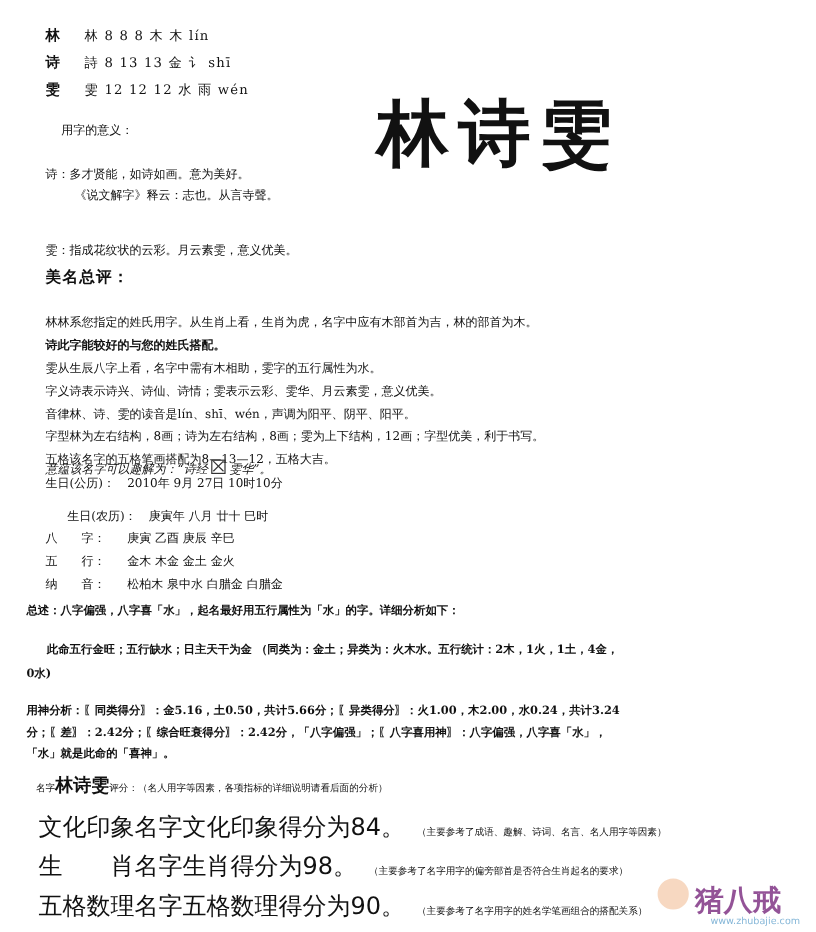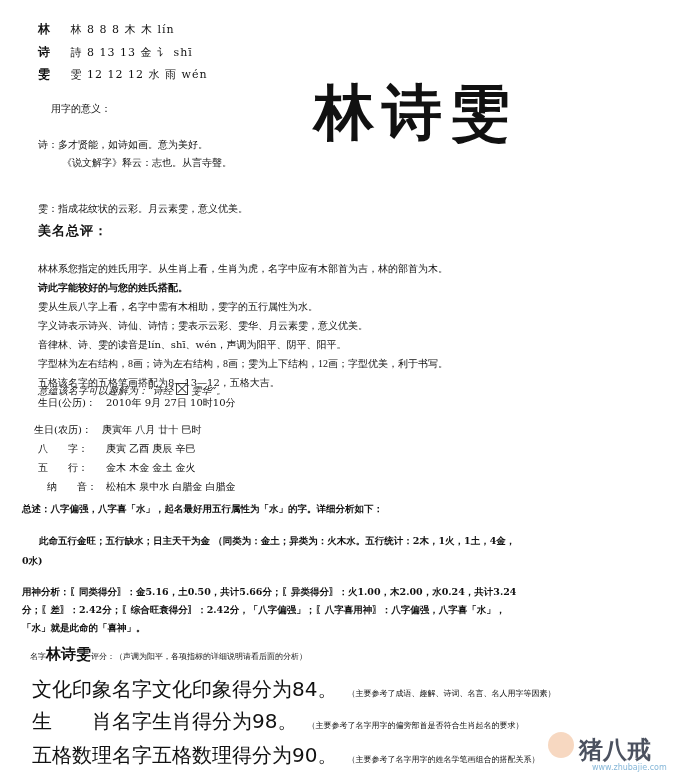--- a/index.html
+++ b/index.html
@@ -12,21 +12,21 @@
   .char-row { font-size: 11px; letter-spacing: 1px; }
   .char-row .big { font-weight: bold; display: inline-block; width: 28px; font-size: 12px; }
   .hero { font-size: 60px; font-weight: bold; letter-spacing: 8px; line-height: 1; font-family: "DejaVu Serif", serif; }
   .t10 { font-size: 10px; }
   .t9 { font-size: 9.5px; font-weight: bold; }
   .section-h { font-size: 13px; font-weight: bold; letter-spacing: 1px; }
   .bz-label { display: inline-block; width: 68px; }
   .score-row { font-size: 20px; font-family: "DejaVu Sans", sans-serif; }
   .score-note { font-size: 8px; margin-left: 10px; }
   .inline-name { font-size: 15px; font-weight: bold; }
-  .watermark { color: #0f172a; font-size: 24px; font-weight: bold; opacity: 0.75; }
+  .watermark { color: #701a75; font-size: 24px; font-weight: bold; opacity: 0.75; }
   .watermark-url { color: #86b7d8; font-size: 8px; font-family: "DejaVu Sans", sans-serif; }
   .pig { width: 26px; height: 26px; border-radius: 50%; background: #f4c8a6; opacity: .7; display:inline-block; }
   .boxglyph { display:inline-block; width:10px; height:10px; border:1px solid #333; position:relative; vertical-align:-1px; margin:0 3px; }
   .boxglyph:before, .boxglyph:after { content:""; position:absolute; left:-1px; top:4px; width:12px; height:1px; background:#333; }
   .boxglyph:before { transform: rotate(45deg); }
   .boxglyph:after { transform: rotate(-45deg); }
 </style>
 </head>
 <body>
 
@@ -61,41 +61,41 @@
 <div class="abs t10" style="left:38px; top:138px;">诗：多才贤能，如诗如画。意为美好。</div>
 <div class="abs t10" style="left:62px; top:156px;">《说文解字》释云：志也。从言寺聲。</div>
 <div class="abs t10" style="left:38px; top:189px;margin-top:13px;">雯：指成花纹状的云彩。月云素雯，意义优美。</div>
 
 <div class="abs section-h" style="left:38px; top:222px;">美名总评：</div>
 <div class="abs t10" style="left:38px; top:262px;">林林系您指定的姓氏用字。从生肖上看，生肖为虎，名字中应有木部首为吉，林的部首为木。</div>
 <div class="abs t10" style="left:38px; top:281px;font-weight:bold;">诗此字能较好的与您的姓氏搭配。</div>
 <div class="abs t10" style="left:38px; top:300px;">雯从生辰八字上看，名字中需有木相助，雯字的五行属性为水。</div>
 <div class="abs t10" style="left:38px; top:319px;">字义诗表示诗兴、诗仙、诗情；雯表示云彩、雯华、月云素雯，意义优美。</div>
 <div class="abs t10" style="left:38px; top:338px;">音律林、诗、雯的读音是lín、shī、wén，声调为阳平、阴平、阳平。</div>
-<div class="abs t10" style="left:38px; top:357px;font-family:Liberation Serif, serif;">字型林为左右结构，8画；诗为左右结构，8画；雯为上下结构，12画；字型优美，利于书写。</div>
+<div class="abs t10" style="left:38px; top:357px;">字型林为左右结构，8画；诗为左右结构，8画；雯为上下结构，12画；字型优美，利于书写。</div>
 <div class="abs t10" style="left:38px; top:376px;">五格该名字的五格笔画搭配为8—13—12，五格大吉。</div>
 <div class="abs t10" style="left:38px; top:383px;font-style:italic;">
   <span>意蕴该名字可以趣解为：“诗经</span><span class="boxglyph"></span><span>雯华”。</span>
 </div>
 
 <div class="abs t10" style="left:38px; top:396px;"><span class="bz-label">生日(公历)：</span><span>2010年  9月  27日  10时10分</span></div>
-<div class="abs t10" style="left:34px; top:423px;"><span class="bz-label">生日(农历)：</span><span>庚寅年  八月  廿十  巳时</span></div>
+<div class="abs t10" style="left:56px; top:423px;"><span class="bz-label">生日(农历)：</span><span>庚寅年  八月  廿十  巳时</span></div>
 <div class="abs t10" style="left:38px; top:442px;"><span class="bz-label">八　　字：</span><span>庚寅 乙酉 庚辰 辛巳</span></div>
 <div class="abs t10" style="left:38px; top:461px;"><span class="bz-label">五　　行：</span><span>金木 木金 金土 金火</span></div>
-<div class="abs t10" style="left:38px; top:480px;text-align:center;"><span class="bz-label">纳　　音：</span><span>松柏木 泉中水 白腊金 白腊金</span></div>
+<div class="abs t10" style="left:38px; top:480px;"><span class="bz-label">纳　　音：</span><span>松柏木 泉中水 白腊金 白腊金</span></div>
 
 <div class="abs t9" style="left:22px; top:503px;">总述：八字偏强，八字喜「水」，起名最好用五行属性为「水」的字。详细分析如下：</div>
 <div class="abs t9" style="left:22px; top:535px;margin-left:17px;">此命五行金旺；五行缺水；日主天干为金 （同类为：金土；异类为：火木水。五行统计：2木，1火，1土，4金，</div>
 <div class="abs t9" style="left:22px; top:555px;">0水)</div>
 <div class="abs t9" style="left:22px; top:586px;">用神分析：〖同类得分〗：金5.16，土0.50，共计5.66分；〖异类得分〗：火1.00，木2.00，水0.24，共计3.24</div>
 <div class="abs t9" style="left:22px; top:604px;">分；〖差〗：2.42分；〖综合旺衰得分〗：2.42分，「八字偏强」；〖八字喜用神〗：八字偏强，八字喜「水」，</div>
 <div class="abs t9" style="left:22px; top:622px;">「水」就是此命的「喜神」。</div>
 
 <div class="abs" style="left:30px; top:645px; font-size:8px;">
-  <span>名字</span><span class="inline-name">林诗雯</span><span>评分：（声调为阳平，各项指标的详细说明请看后面的分析）</span>
+  <span>名字</span><span class="inline-name">林诗雯</span><span>评分：（名人用字等因素，各项指标的详细说明请看后面的分析）</span>
 </div>
 
 <div class="abs score-row" style="left:32px; top:676px;">
   <span>文化印象名字文化印象得分为84。</span><span class="score-note">（主要参考了成语、趣解、诗词、名言、名人用字等因素）</span>
 </div>
 <div class="abs score-row" style="left:32px; top:708px;">
   <span>生　　肖名字生肖得分为98。</span><span class="score-note">（主要参考了名字用字的偏旁部首是否符合生肖起名的要求）</span>
 </div>
 <div class="abs score-row" style="left:32px; top:742px;">
   <span>五格数理名字五格数理得分为90。</span><span class="score-note">（主要参考了名字用字的姓名学笔画组合的搭配关系）</span>

